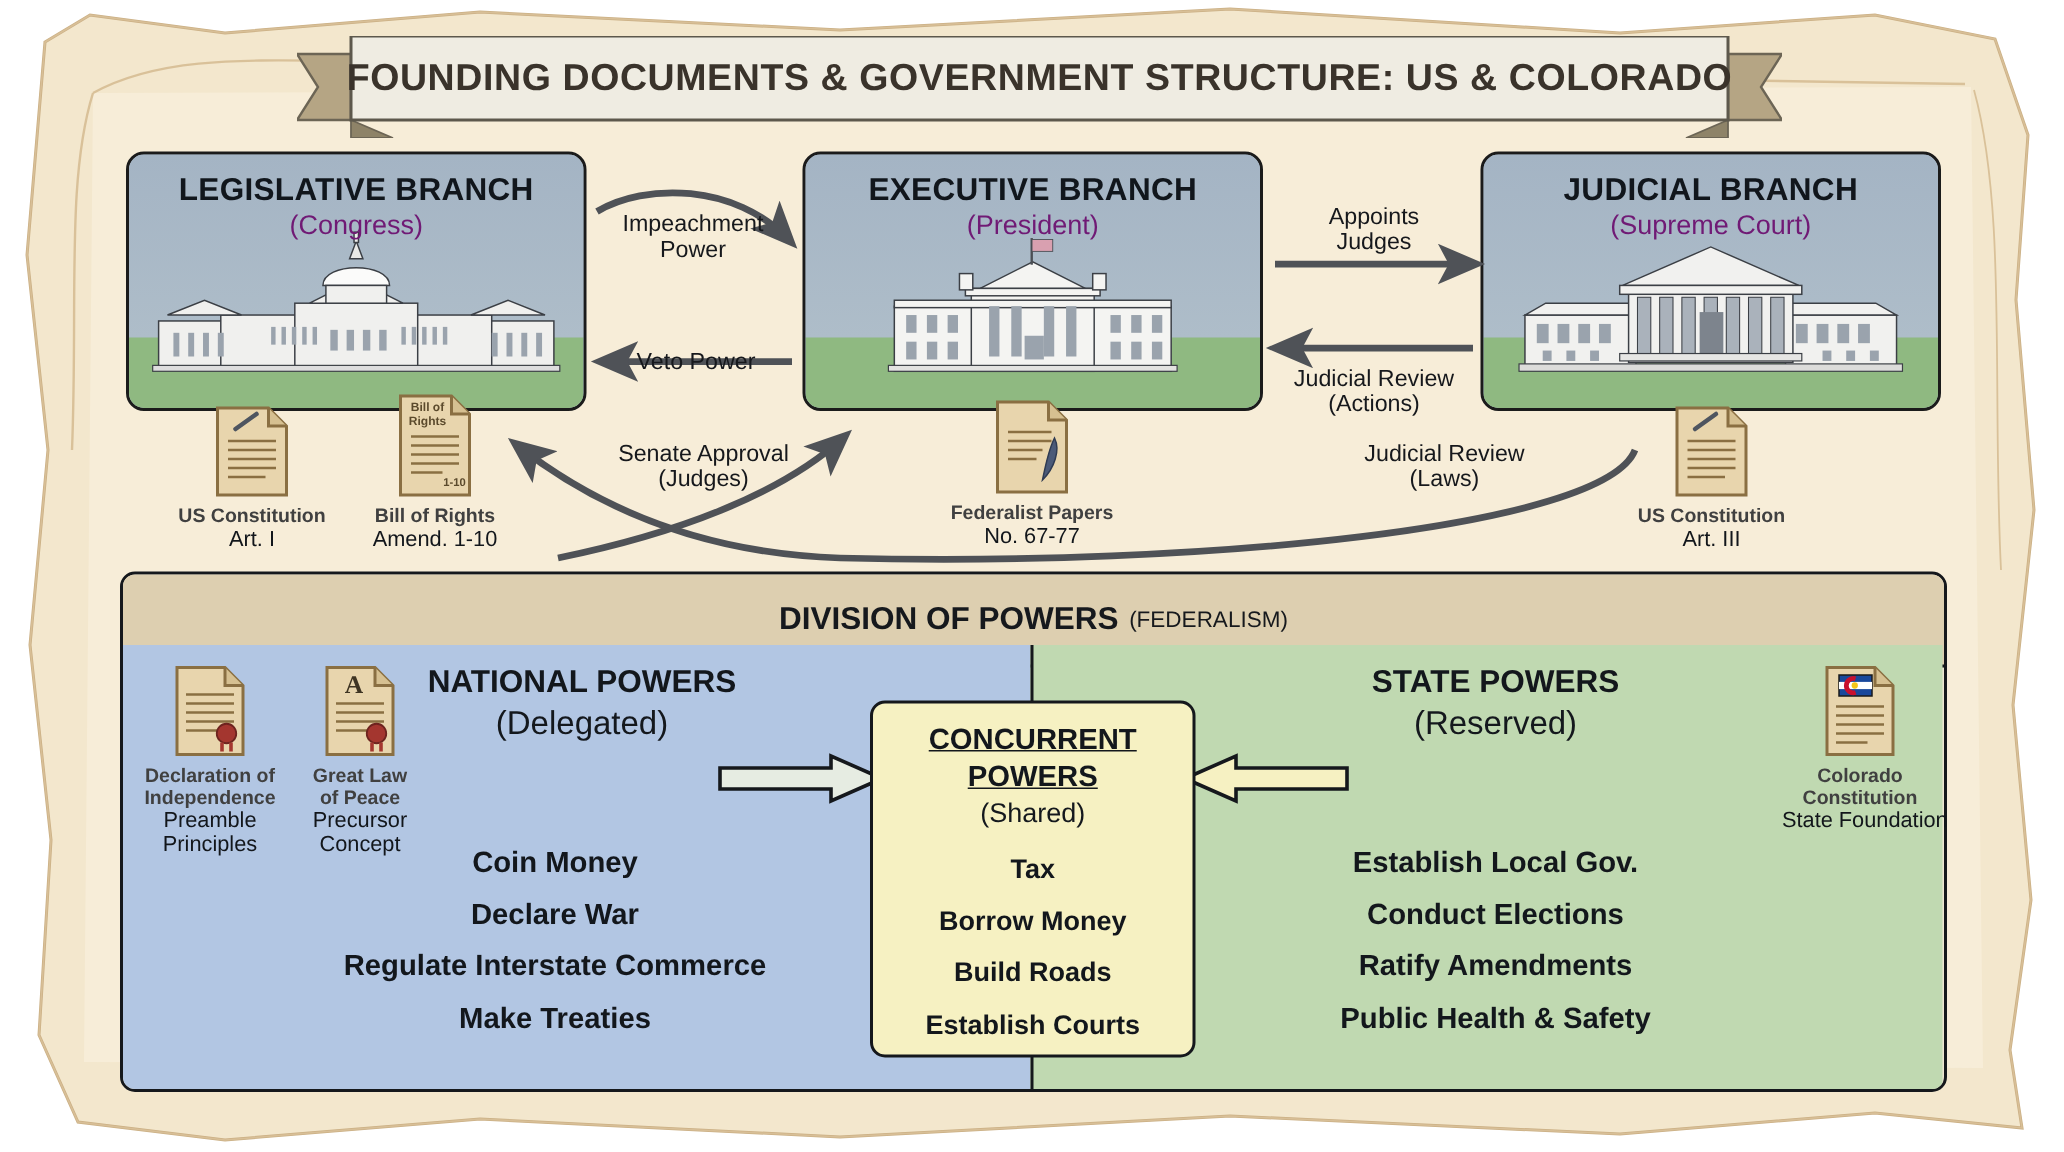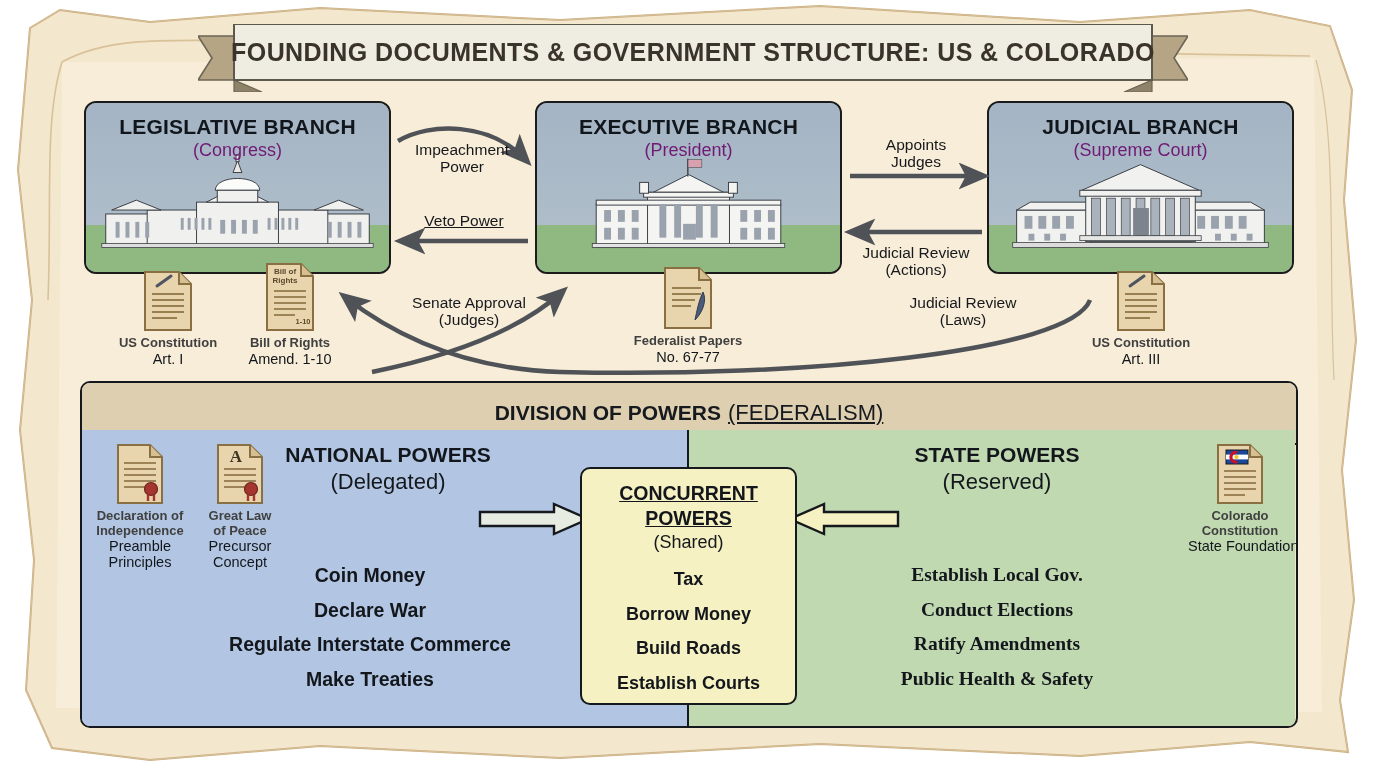--- a/index.html
+++ b/index.html
@@ -64,21 +64,21 @@
   #fed {
     position: absolute; left: 80px; top: 381px; width: 1218px; height: 347px;
     border: 2.5px solid #15181c; border-radius: 10px; overflow: hidden; background: #efe6d2;
   }
   #fed-head {
     position: absolute; left: 0; top: 0; width: 100%; height: 62px;
     background: #ddcfb0; border-bottom: 2.5px solid #15181c;
     display: flex; align-items: center; justify-content: center;
   }
   #fed-head .h1 { font-size: 21px; font-weight: bold; color: #16191d; }
-  #fed-head .h2 { font-size: 22px; color: #16191d; margin-left: 7px; text-decoration: underline; }
+  #fed-head .h2 { font-size: 15px; color: #16191d; margin-left: 7px; }
 
   #nat-panel { position: absolute; left: 0; top: 47px; width: 605px; height: 298px; background: #b2c6e3; }
   #sta-panel { position: absolute; left: 605px; top: 47px; width: 608px; height: 298px; background: #c0d9b1;
     border-left: 2.5px solid #15181c; }
 
   .pow-title { position: absolute; text-align: center; font-size: 21px; font-weight: bold; color: #13171c; white-space: nowrap;}
   .pow-sub { position: absolute; text-align: center; font-size: 22px; color: #14181d; white-space: nowrap;}
   .pow-list { position: absolute; text-align: center; }
   .pow-list div { font-size: 19.5px; font-weight: bold; color: #13171c; line-height: 34.5px; white-space: nowrap;}
 
@@ -273,21 +273,21 @@
     <path d="M982,232 L852,232" fill="none" stroke="#4f5257" stroke-width="4.5" marker-end="url(#ah)"></path>
 
     <path d="M372,372 C450,356 520,330 562,292" fill="none" stroke="#4f5257" stroke-width="4.5" marker-end="url(#ah)"></path>
 
     <path d="M1090,300 C1070,352 800,378 560,372 C470,369 400,340 345,297" fill="none" stroke="#4f5257" stroke-width="4.5" marker-end="url(#ah)"></path>
   </svg>
 
   <div class="alabel" style="left:398px; top:141px; width:128px;">
     <span>Impeachment</span><br><span>Power</span>
   </div>
-  <div class="alabel" style="left:398px; top:212px; width:132px;text-decoration:underline;">
+  <div class="alabel" style="left:398px; top:233px; width:132px;">
     <span>Veto Power</span>
   </div>
   <div class="alabel" style="left:852px; top:136px; width:128px;">
     <span>Appoints</span><br><span>Judges</span>
   </div>
   <div class="alabel" style="left:848px; top:244px; width:136px;">
     <span>Judicial Review</span><br><span>(Actions)</span>
   </div>
   <div class="alabel" style="left:392px; top:294px; width:154px;">
     <span>Senate Approval</span><br><span>(Judges)</span>
@@ -418,21 +418,21 @@
   <div class="pow-sub" style="left:283px; top:469px; width:210px;">(Delegated)</div>
   <div class="pow-list" style="left:120px; top:558px; width:500px;">
     <div>Coin Money</div>
     <div>Declare War</div>
     <div>Regulate Interstate Commerce</div>
     <div>Make Treaties</div>
   </div>
 
   <div class="pow-title" style="left:892px; top:443px; width:210px;">STATE POWERS</div>
   <div class="pow-sub" style="left:892px; top:469px; width:210px;">(Reserved)</div>
-  <div class="pow-list" style="left:760px; top:558px; width:474px;font-family:Liberation Serif, serif;">
+  <div class="pow-list" style="left:760px; top:558px; width:474px;">
     <div>Establish Local Gov.</div>
     <div>Conduct Elections</div>
     <div>Ratify Amendments</div>
     <div>Public Health &amp; Safety</div>
   </div>
 
   <div class="docitem" style="left:1188px; top:443px; width:104px;">
     <svg width="50" height="62" viewBox="0 0 50 62">
       <path d="M3,2 L35,2 L47,14 L47,60 L3,60 Z" fill="#e8d5ad" stroke="#8a6f42" stroke-width="2"></path>
       <path d="M35,2 L35,14 L47,14" fill="#d6c091" stroke="#8a6f42" stroke-width="2"></path>

